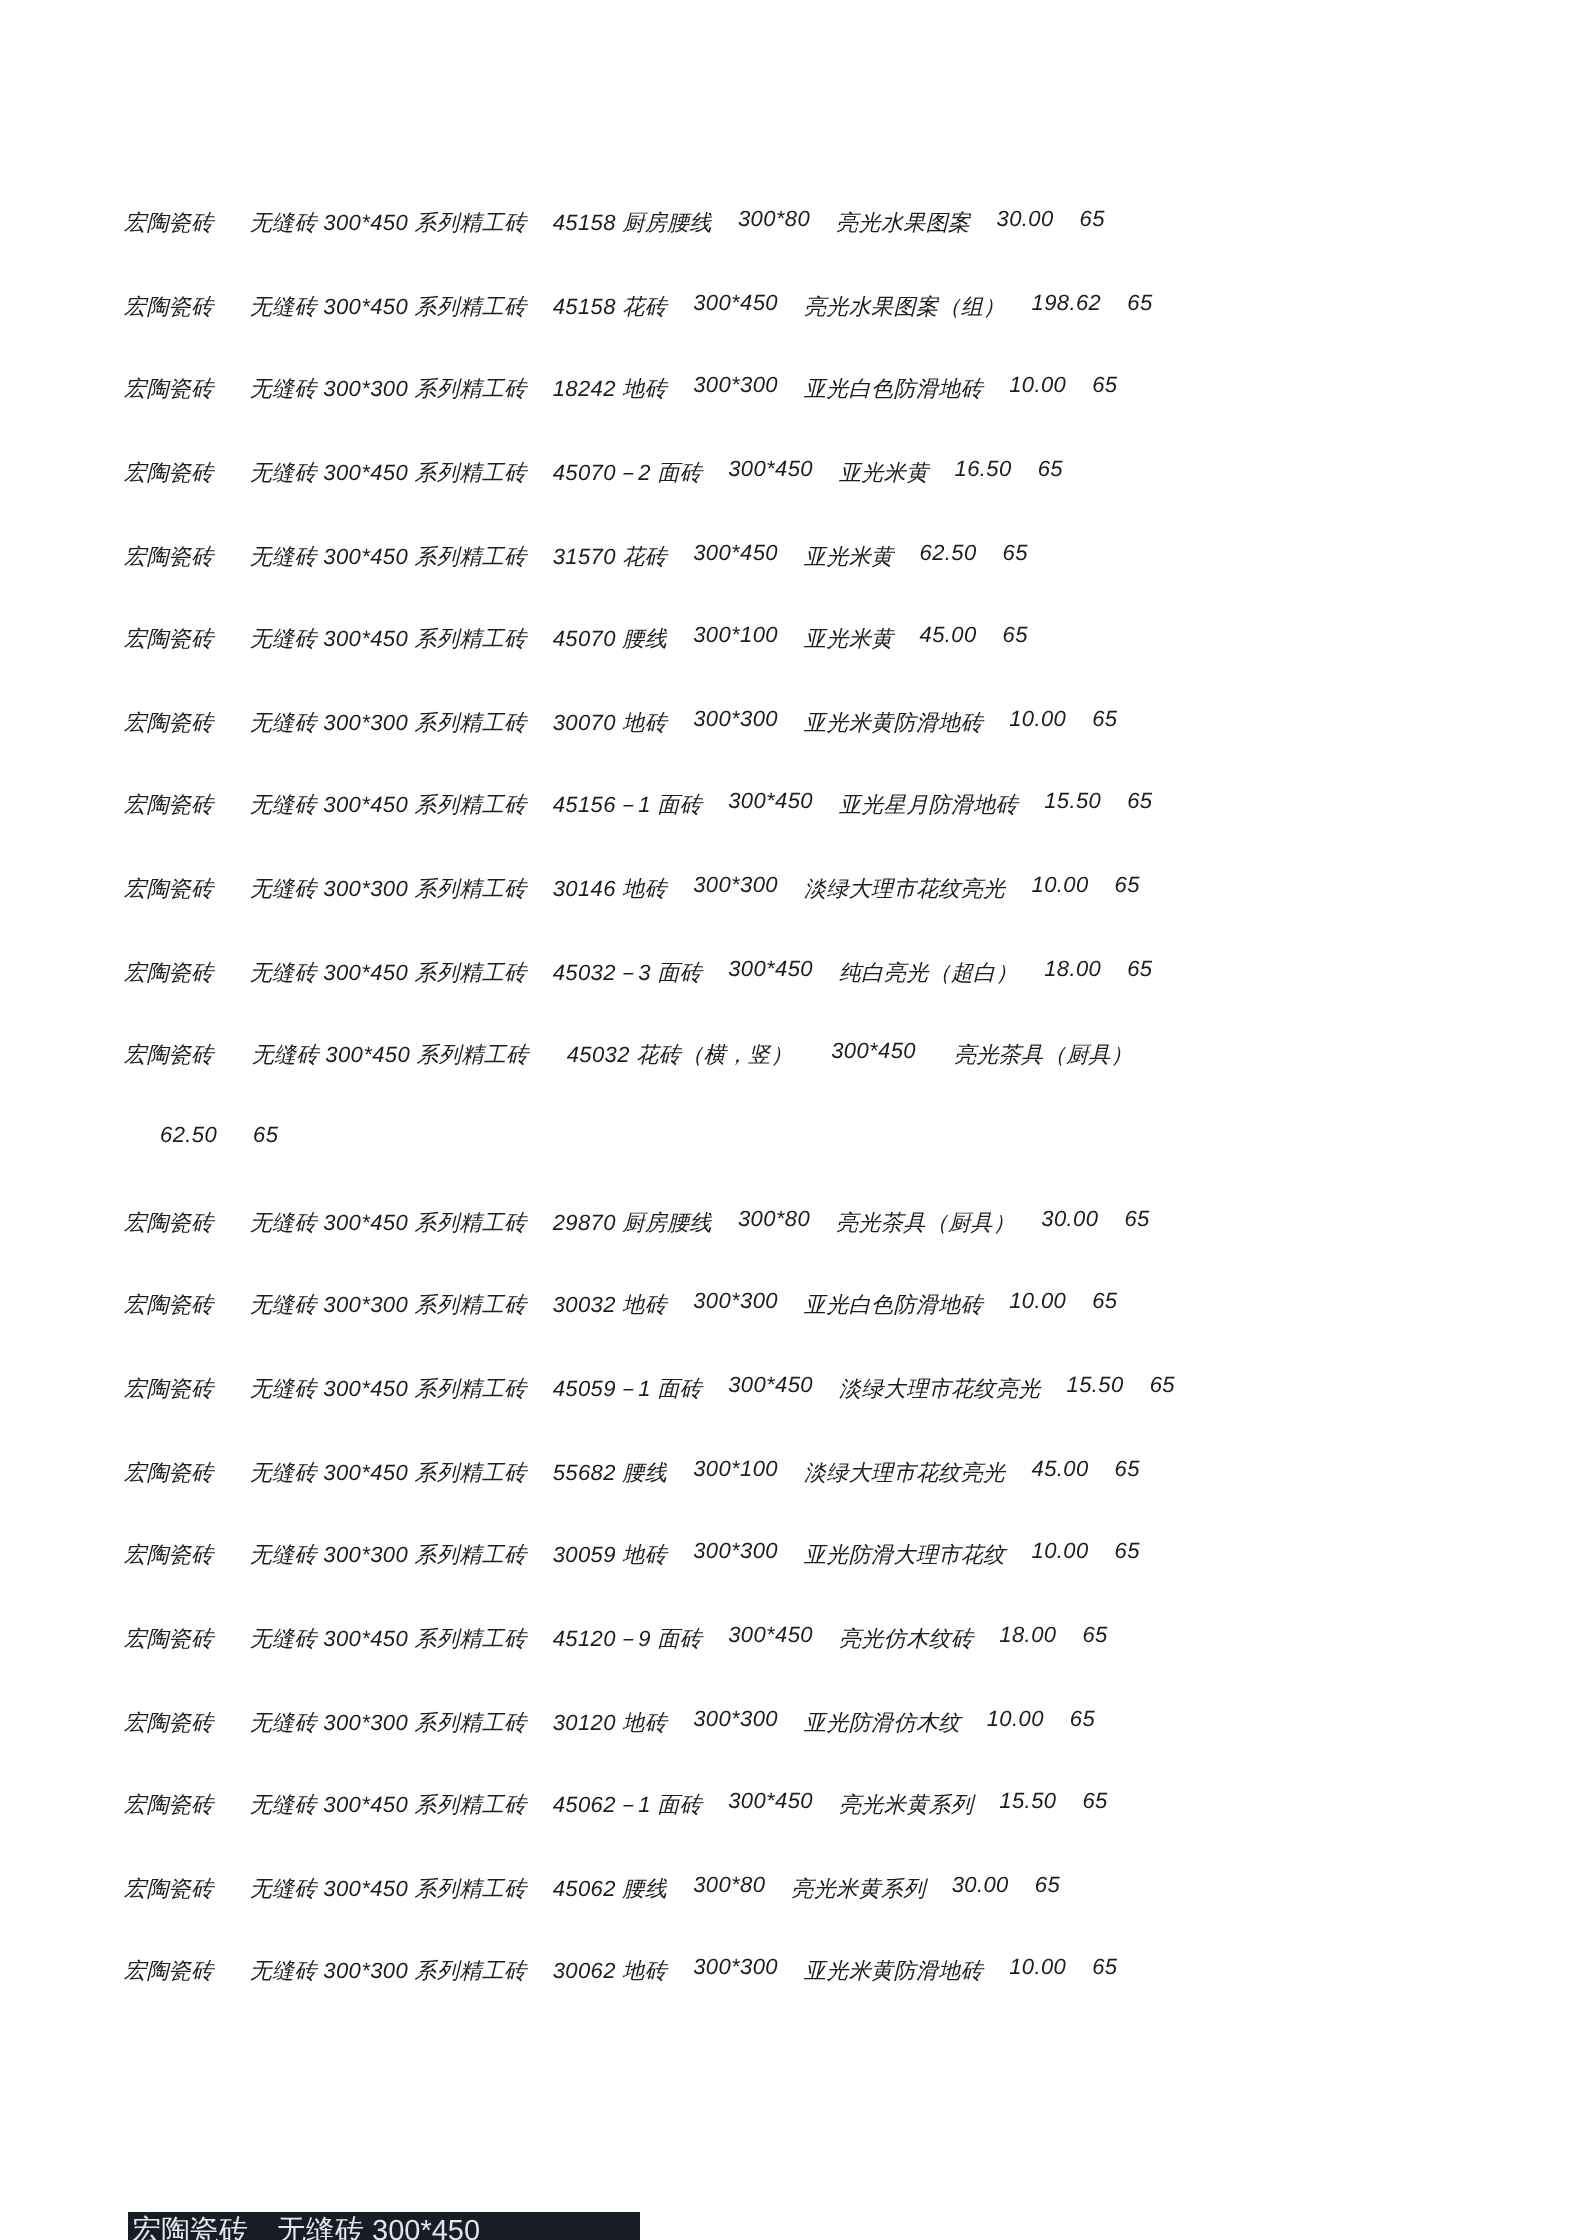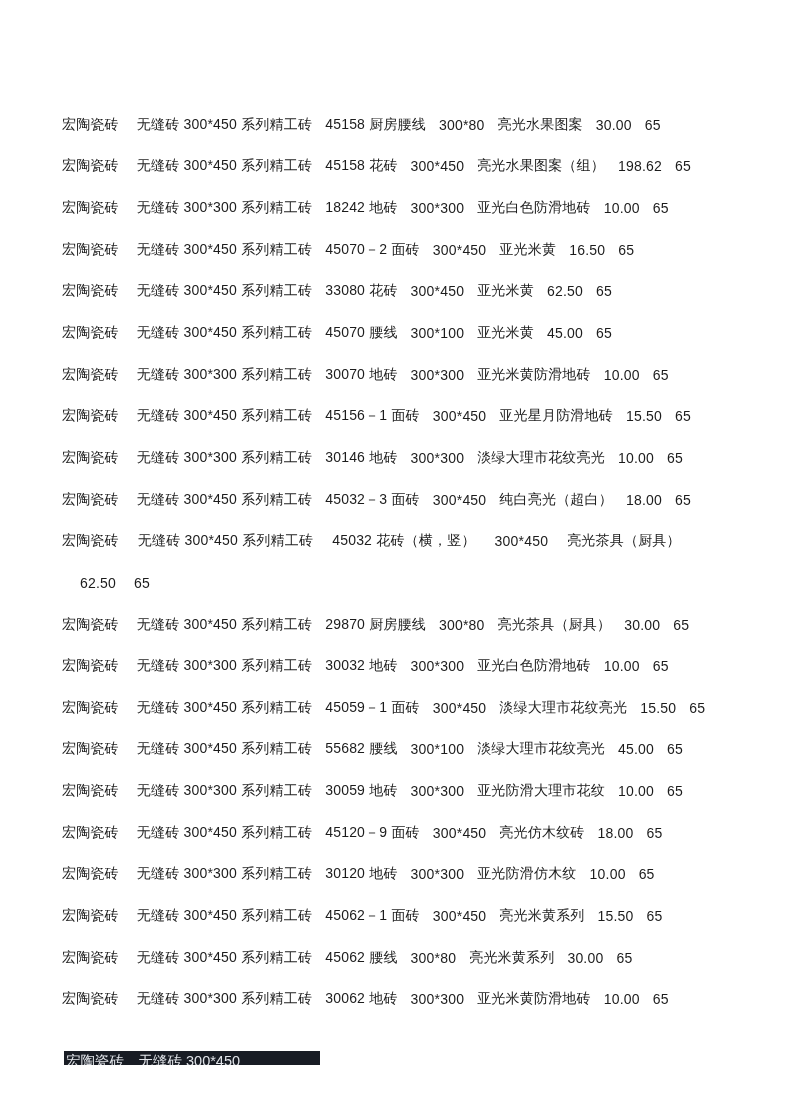--- a/index.html
+++ b/index.html
@@ -22,42 +22,42 @@
   .rows {
     position: absolute;
     top: 104px;
     left: 62px;
     right: 40px;
   }
   .row { }
   .line {
     height: 41.65px;
     display: flex;
-    align-items: center;
     white-space: nowrap;
-    font-size: 14px;
+    font-size: 11px;
     color: #1c1c1c;
     letter-spacing: 0.2px;
+    font-style: italic;
   }
   .f { margin-right: 13px; }
   .f.brand { margin-right: 18px; }
   .f.qty { margin-right: 0; }
   
   .row.wrapped .l1 .f { margin-right: 19px; }
   .row .l2 { display: none; }
   .row.wrapped .l2 {
     display: flex;
     padding-left: 18px;
   }
   .l2 .price { margin-right: 18px; }
   
   .next-fragment {
     position: absolute;
     left: 64px;
-    top: 1051px;
+    top: 1106px;
     width: 256px;
     height: 14px;
     overflow: hidden;
     background: #181c24;
   }
   .next-fragment span {
     position: absolute;
     left: 2px;
     top: 1px;
     font-size: 14.5px;
@@ -121,21 +121,21 @@
       <span class="f price">16.50</span>
       <span class="f qty">65</span>
     </div>
 
   </div>
 
   <div class="row">
     <div class="line l1">
       <span class="f brand">宏陶瓷砖</span>
       <span class="f series">无缝砖 300*450 系列精工砖</span>
-      <span class="f prod">33080 花砖</span>
+      <span class="f prod">31570 花砖</span>
       <span class="f size">300*450</span>
       <span class="f finish">亚光米黄</span>
       <span class="f price">62.50</span>
       <span class="f qty">65</span>
     </div>
 
   </div>
 
   <div class="row">
     <div class="line l1">

